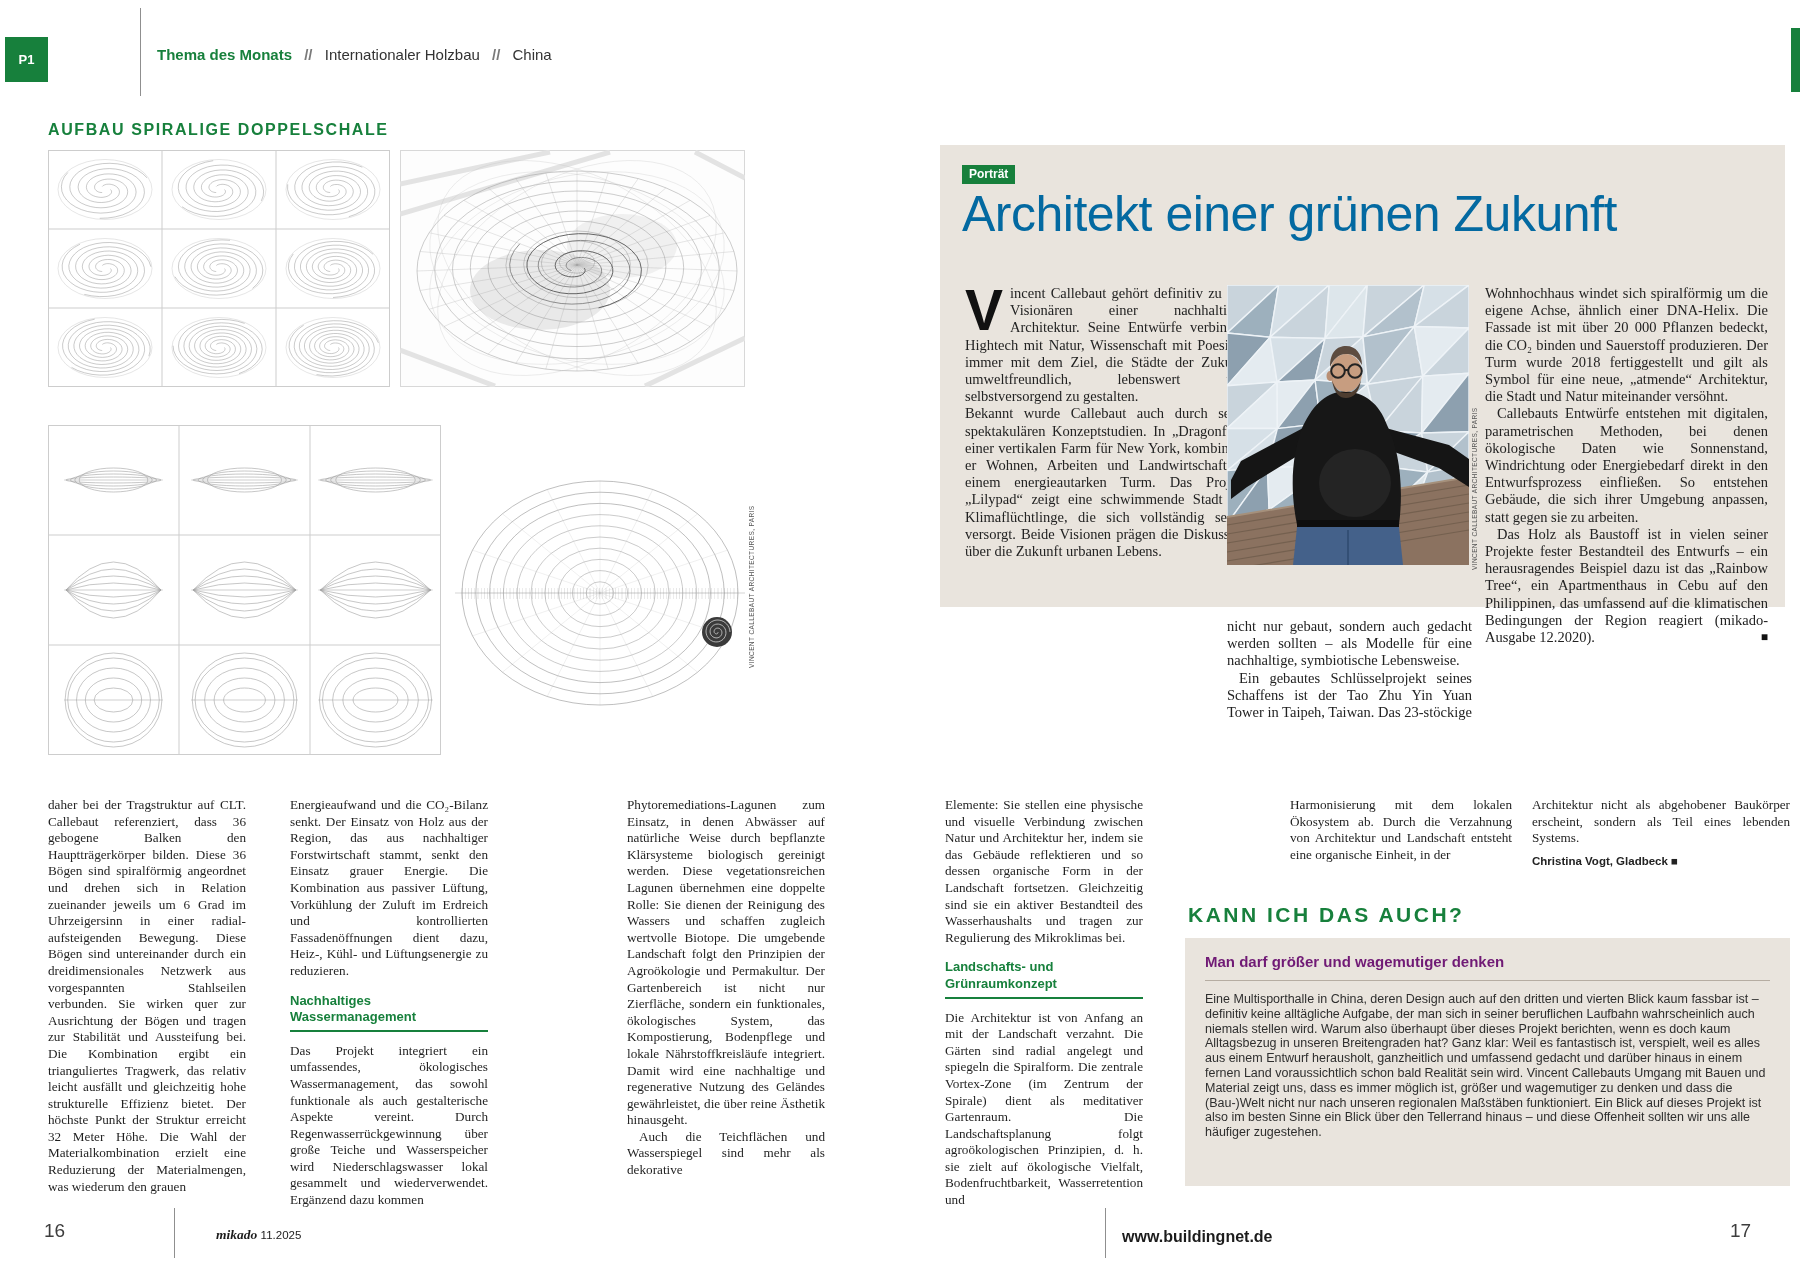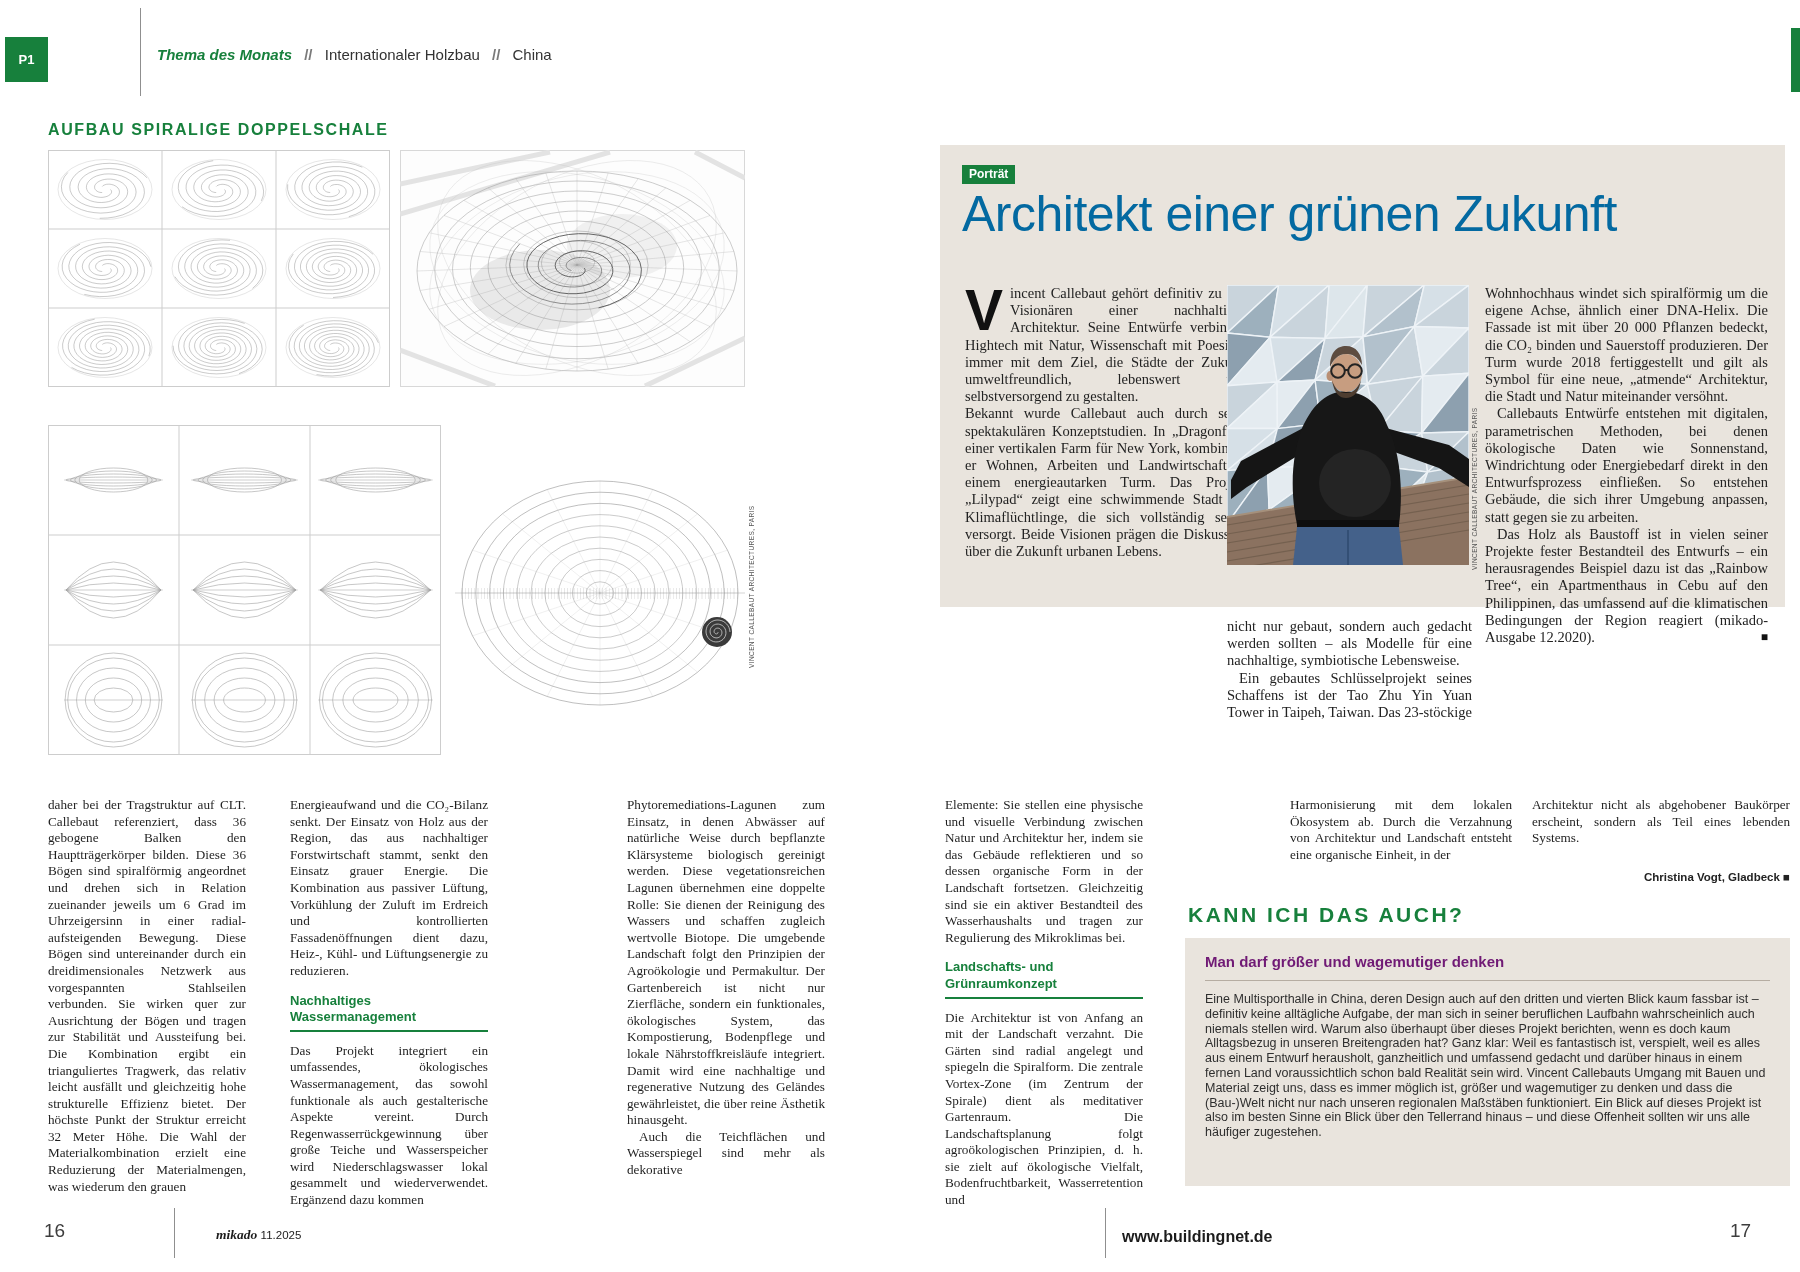--- a/index.html
+++ b/index.html
@@ -6,21 +6,21 @@
   html,body{margin:0;padding:0;}
   body{width:1800px;height:1272px;position:relative;background:#fff;overflow:hidden;
        font-family:"Liberation Sans",sans-serif;}
   .page{position:absolute;inset:0;}
 
   
   .p1box{position:absolute;left:5px;top:37px;width:43px;height:45px;background:var(--green);
          color:#fff;font-size:13px;font-weight:bold;display:flex;align-items:center;justify-content:center;}
   .hdiv{position:absolute;width:1px;background:#8f8f8f;}
   .crumb{position:absolute;left:157px;top:46px;font-size:15px;color:#333;}
-  .c-sec{color:var(--green);font-weight:bold;font-style:italic;}
+  .c-sec{color:var(--green);font-weight:bold;}
   .c-sep{color:#7a7a7a;margin:0 8px;font-weight:bold;}
   .edgebar{position:absolute;left:1791px;top:28px;width:9px;height:64px;background:var(--green);}
 
   .figcap{position:absolute;left:48px;top:121px;font-size:16px;font-weight:bold;
           letter-spacing:1.6px;color:var(--green);}
 
   .absvg{position:absolute;background:#fff;}
 
   
   .vcredit{position:absolute;writing-mode:vertical-rl;transform:rotate(180deg);
@@ -43,21 +43,21 @@
             font-size:50px;letter-spacing:-.5px;color:#0369a1;font-family:"Liberation Sans",sans-serif;}
   .pcol{position:absolute;font-family:"Liberation Serif",serif;font-size:14.5px;line-height:17.2px;
         color:#222;text-align:justify;hyphens:auto;-webkit-hyphens:auto;}
   .pcol p{margin:0;}
   .dropcap{float:left;font-family:"Liberation Sans",sans-serif;font-weight:700;font-size:57px;
            line-height:45px;margin:3px 7px 0 0;color:#111;}
   .endsq{float:right;font-size:12px;line-height:17.2px;color:#111;}
 
   
   .author{font-family:"Liberation Sans",sans-serif;font-weight:bold;font-size:11.5px;
-          color:#222;text-align:right;margin-top:22px;}
+          color:#222;margin-top:6px;}
 
   
   .kicker{position:absolute;left:1188px;top:903px;font-size:21px;font-weight:bold;
           color:var(--green);letter-spacing:2.5px;}
   .kbox{position:absolute;left:1185px;top:938px;width:605px;height:248px;background:var(--box);
         box-sizing:border-box;padding:15px 20px;overflow:hidden;}
   .ktitle{font-size:15px;font-weight:bold;color:#701a75;}
   .krule{border:none;border-top:1px solid #b6ada2;margin:10px 0 11px;}
   .kbody{margin:0;font-size:12.5px;line-height:14.8px;color:#2e2e2e;}
 

